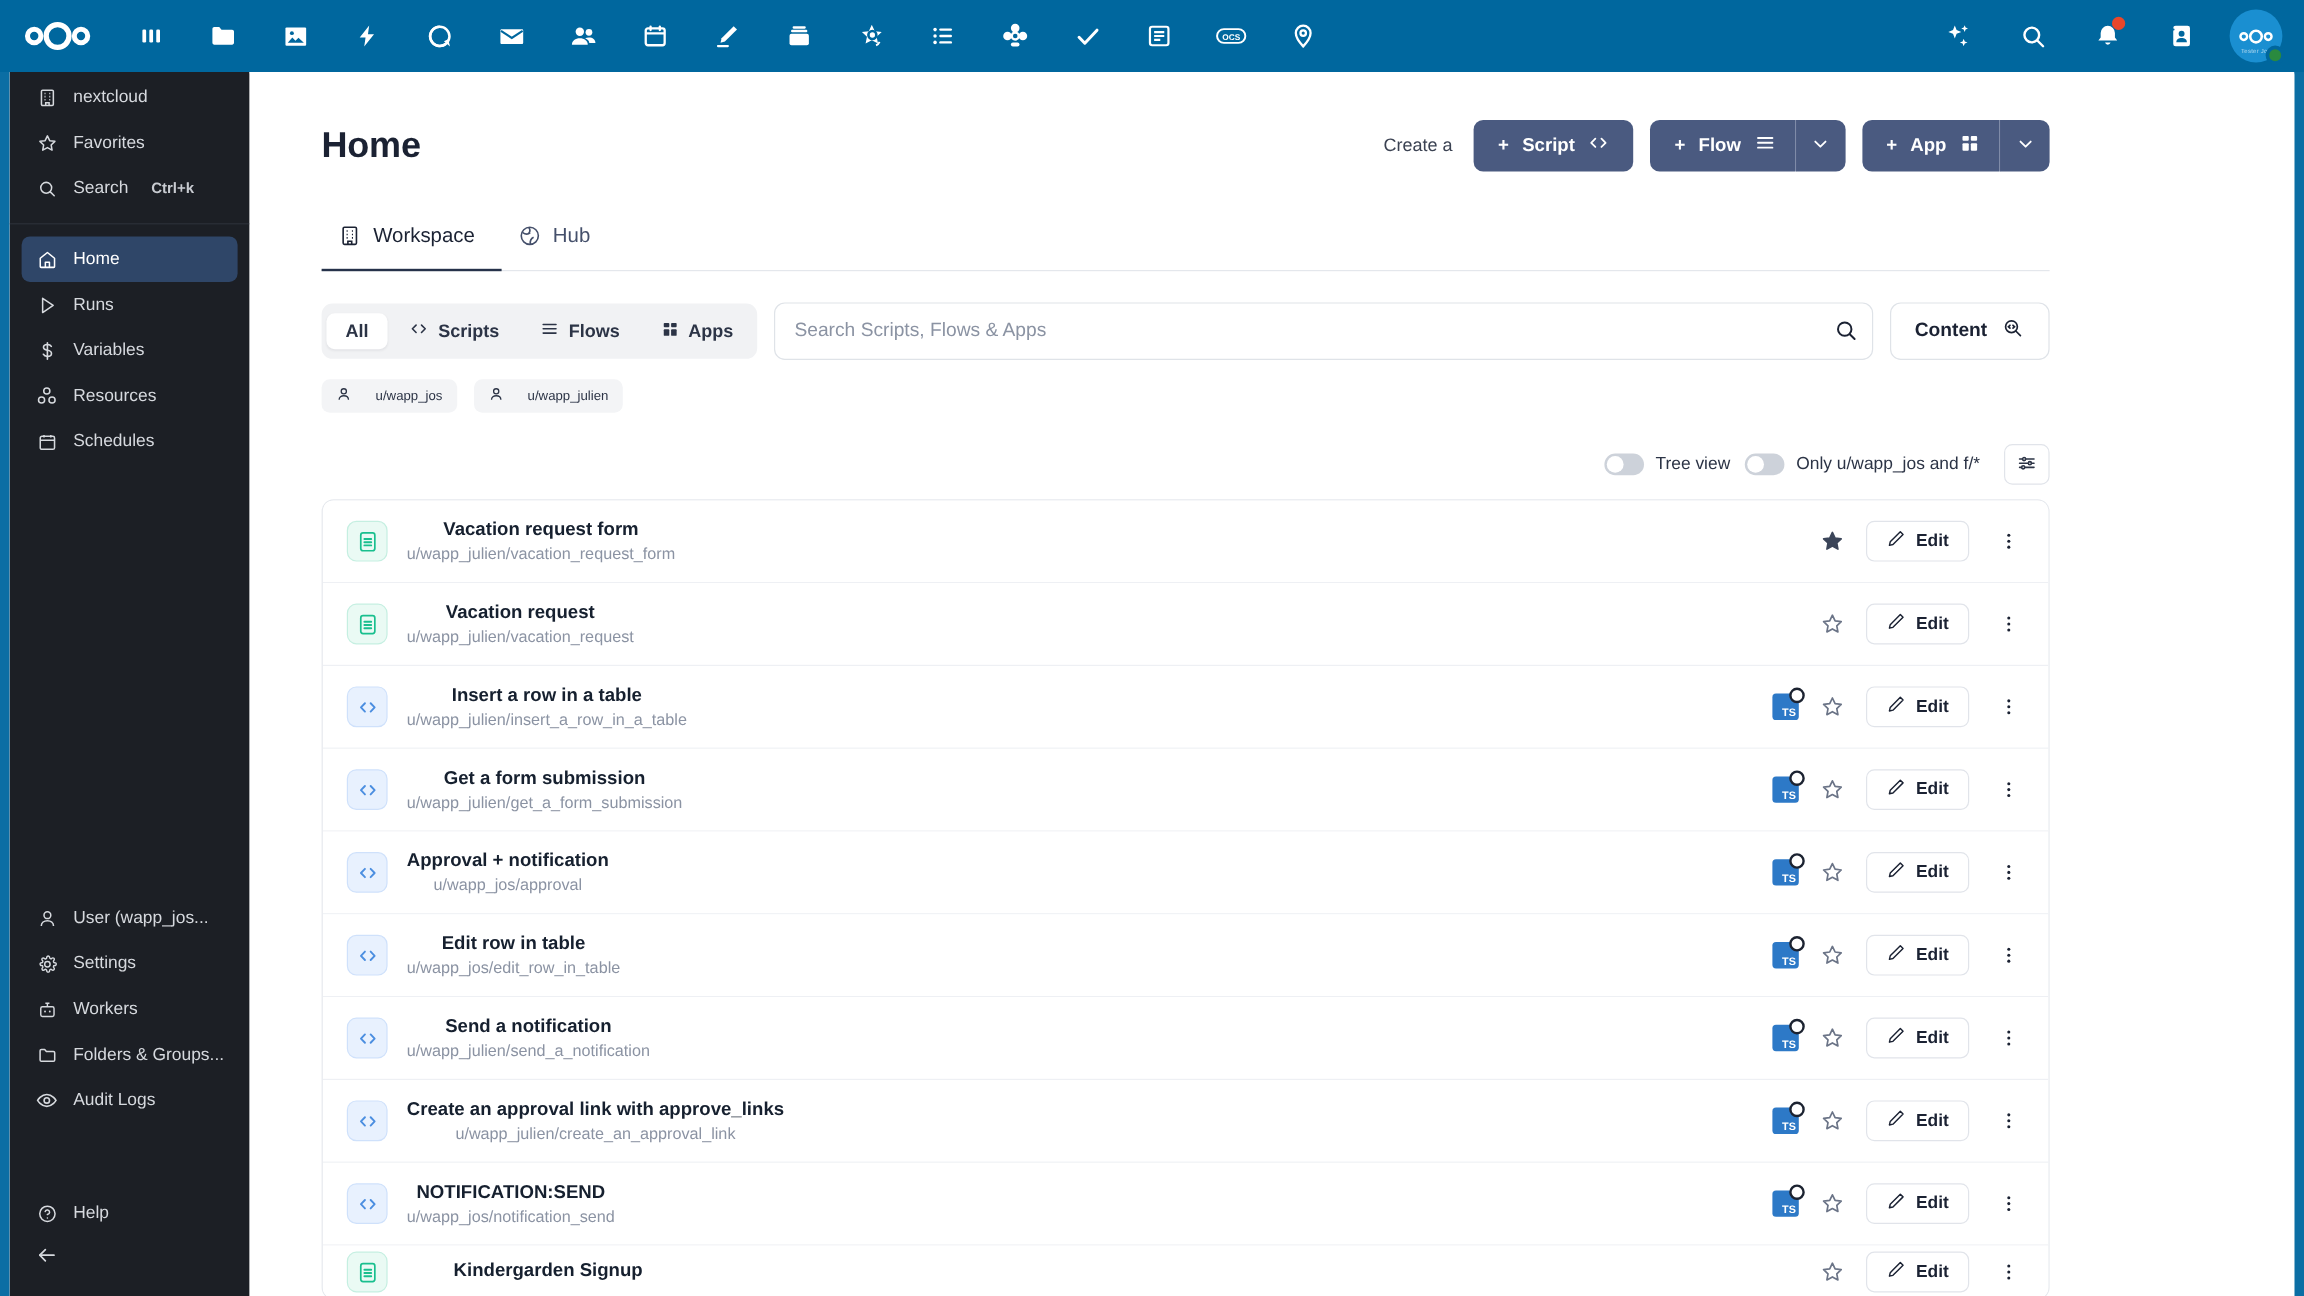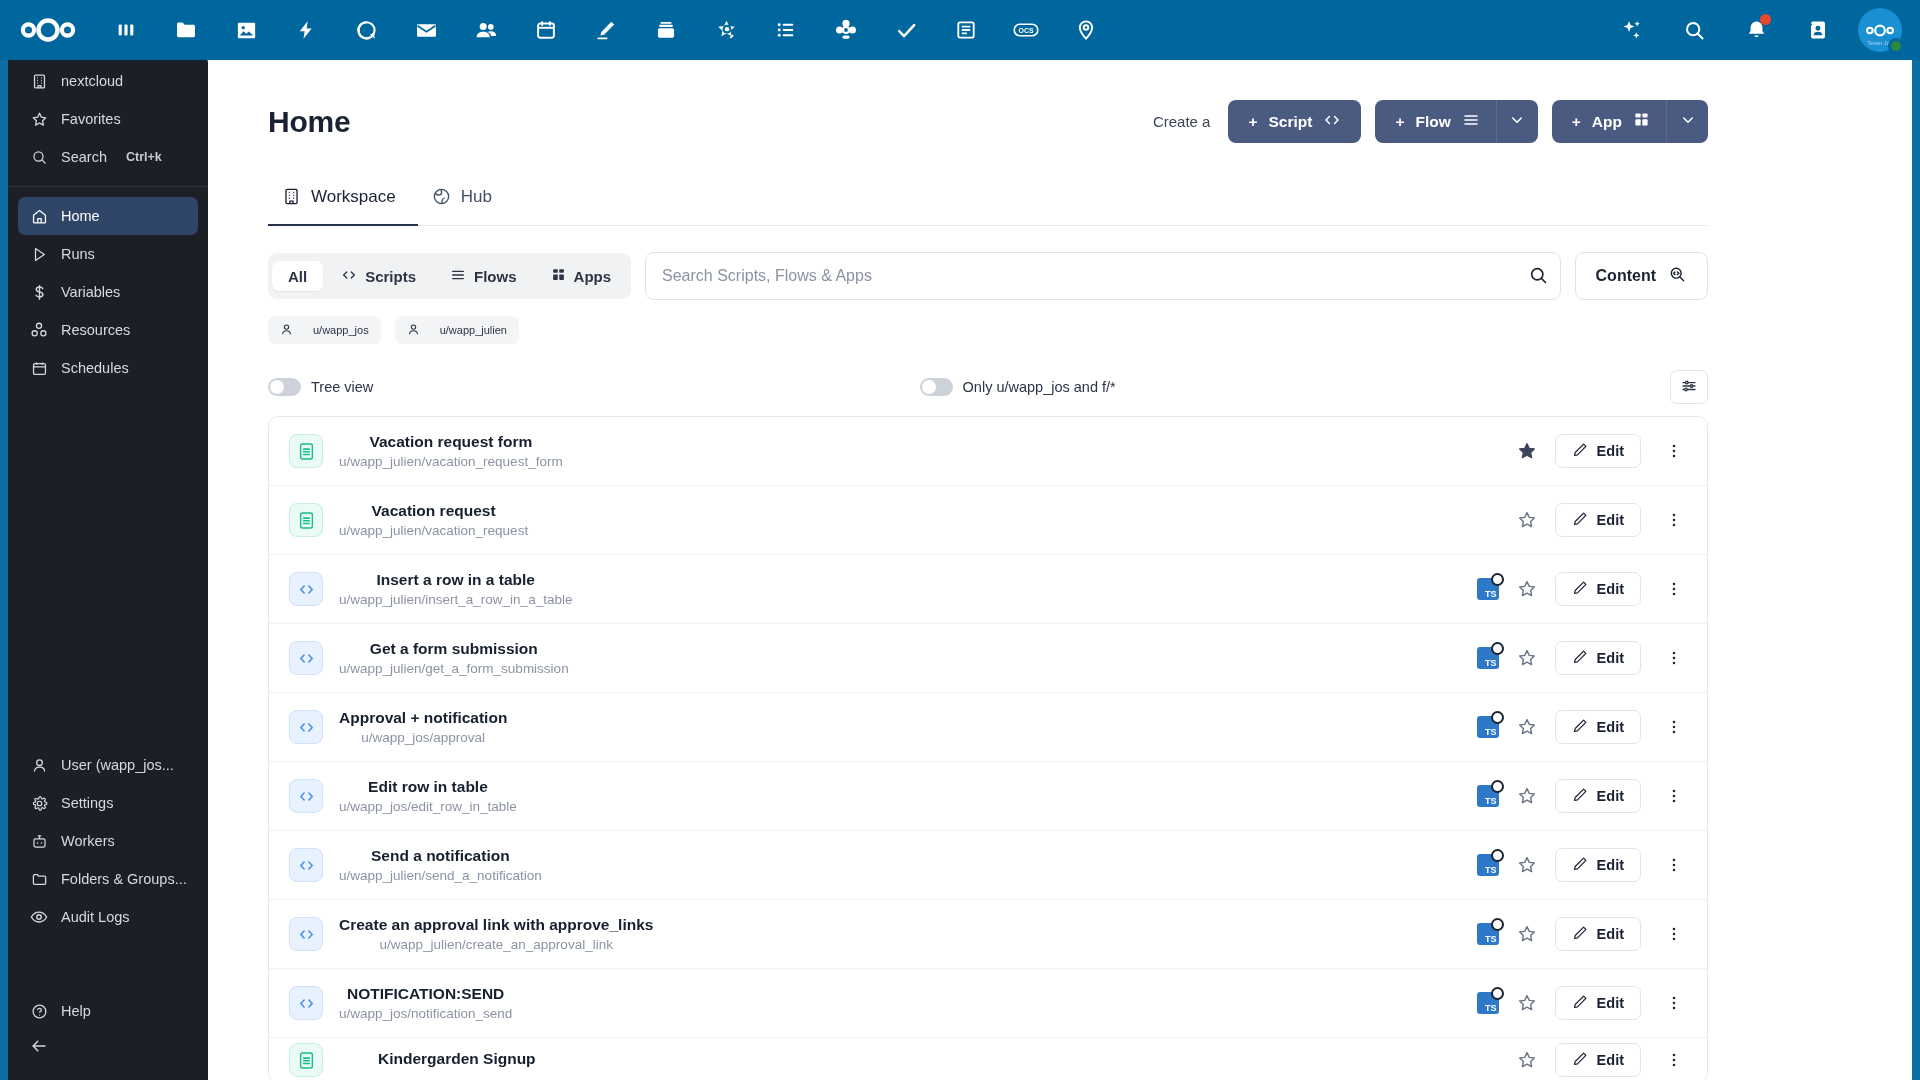--- a/index.html
+++ b/index.html
@@ -188,21 +188,21 @@
   
   #chips { display: flex; gap: 14px; margin-top: 16px; }
   .chip {
     display: flex; align-items: center; gap: 20px;
     background: #f3f4f6; border-radius: 7px;
     height: 28px; padding: 0 12px;
     font-size: 11px; color: #2c3446; cursor: pointer;
   }
 
   
-  #toggle-row { display: flex; align-items: center; gap: 12px; margin-top: 26px; justify-content: space-between; }
+  #toggle-row { display: flex; align-items: center; gap: 12px; margin-top: 26px; justify-content: flex-end; }
   .toggle-group { display: flex; align-items: center; gap: 10px; }
   .switch {
     width: 33px; height: 18px; border-radius: 10px;
     background: #cdd2da; position: relative; cursor: pointer; flex: 0 0 33px;
   }
   .switch::after {
     content: ""; position: absolute;
     left: 2px; top: 2px; width: 14px; height: 14px;
     border-radius: 50%; background: #fff;
   }

